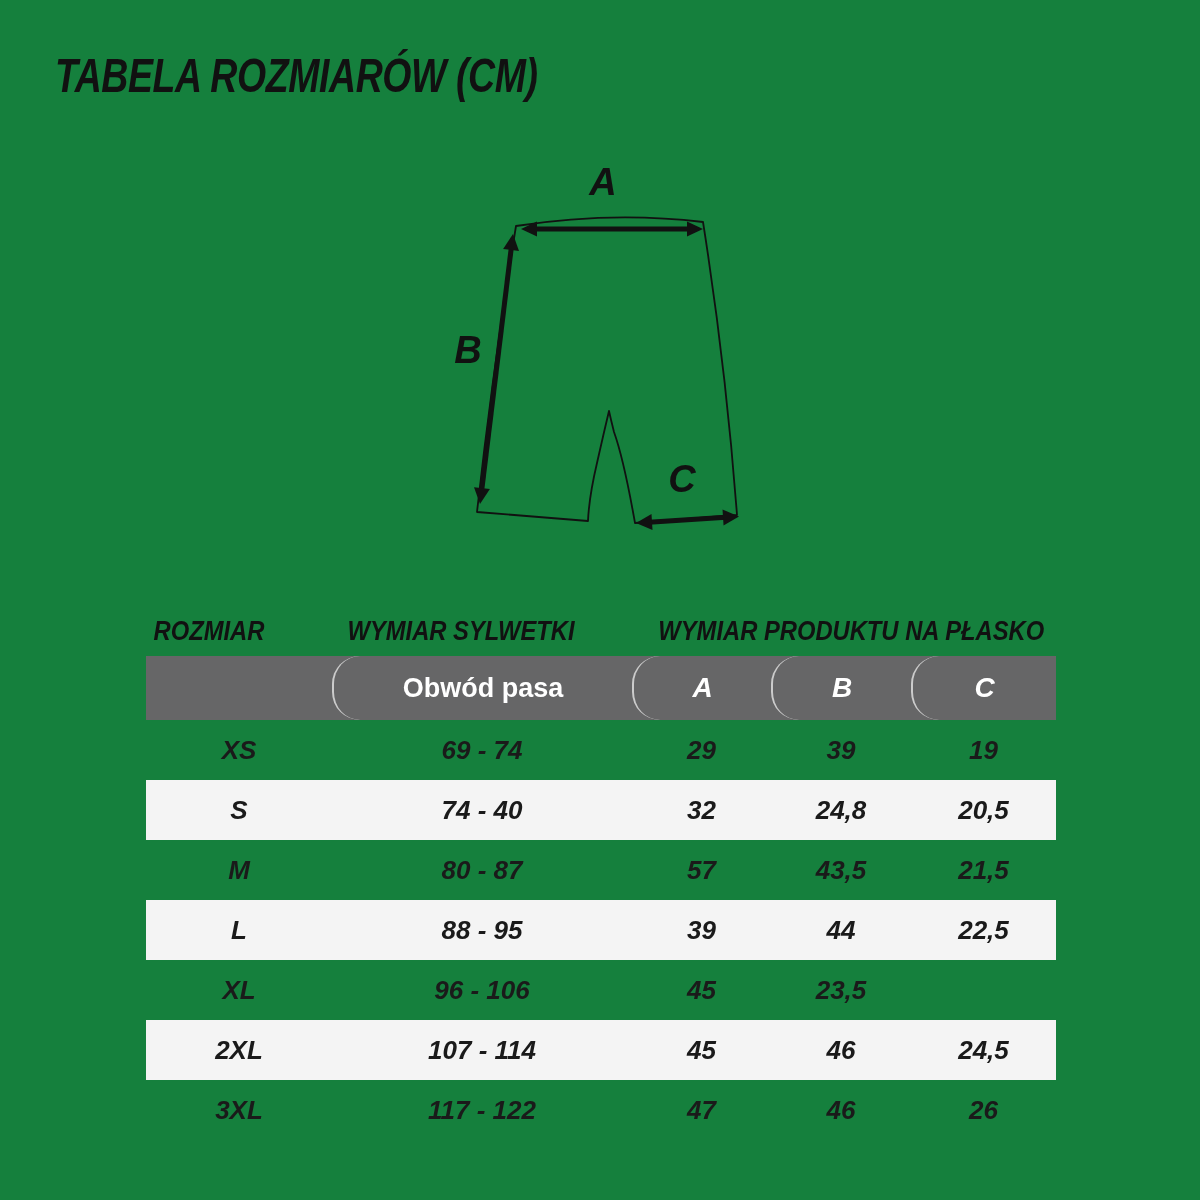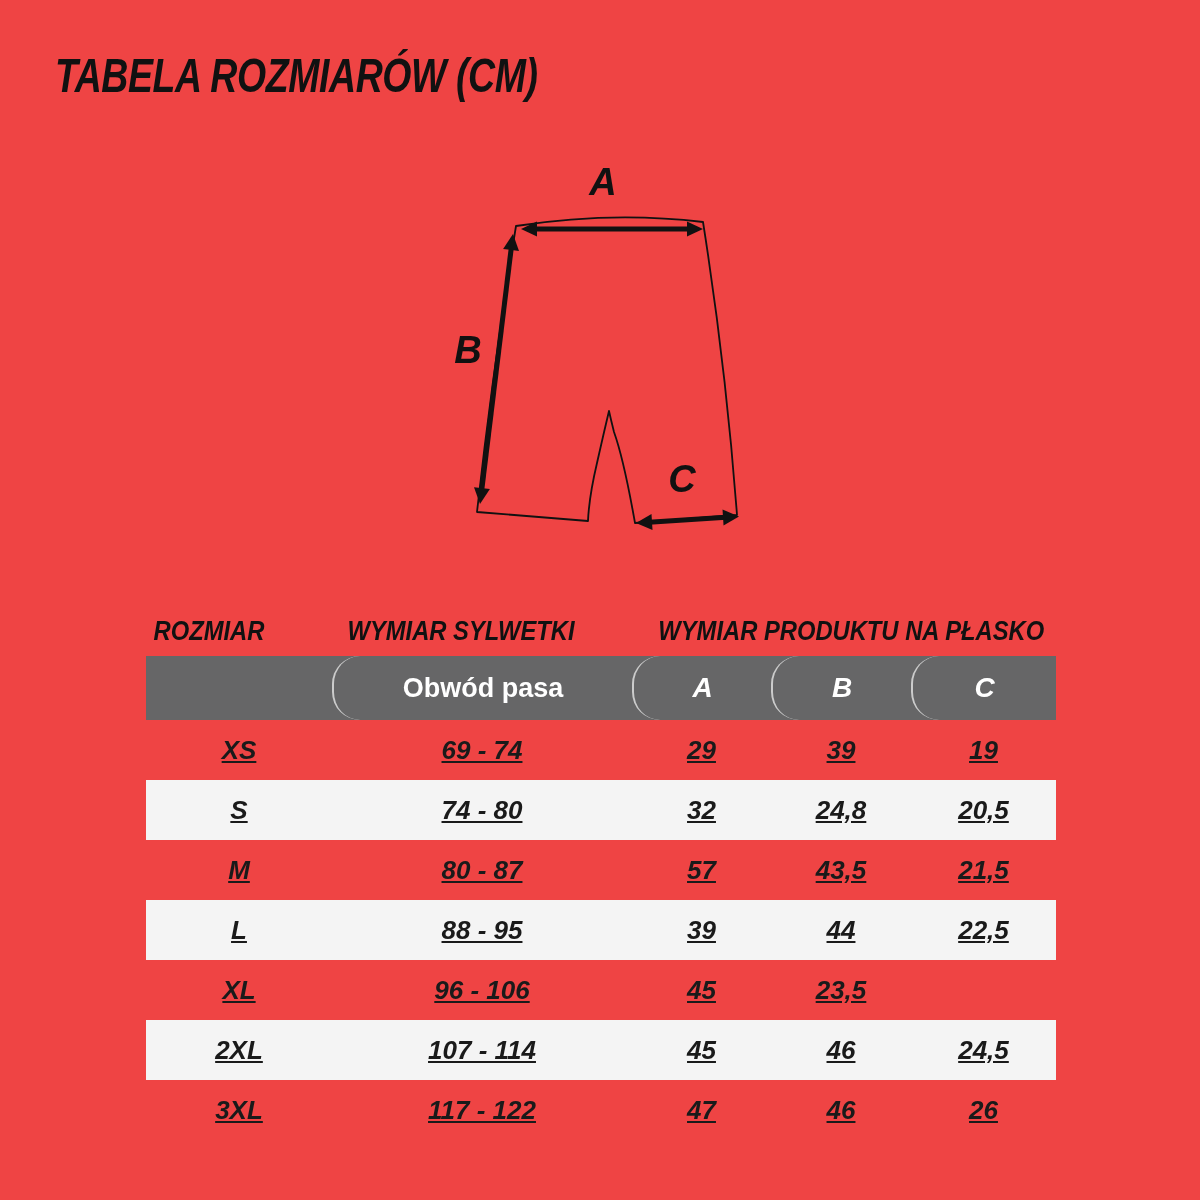--- a/index.html
+++ b/index.html
@@ -1,17 +1,17 @@
 <!DOCTYPE html>
 <html><head>
 <meta charset="utf-8">
 <style>
   html,body{margin:0;padding:0;background:#ffffff;}
   .canvas{
-    position:relative;width:1200px;height:1200px;background:#ef4444;
+    position:relative;width:1200px;height:1200px;background:#15803d;
     font-family:"Liberation Sans",sans-serif;color:#1a1a1a;overflow:hidden;
   }
   
   .page-title{
     position:absolute;left:55px;top:52px;
     font-size:48px;font-weight:700;font-style:italic;line-height:1;
     letter-spacing:-0.5px;white-space:nowrap;
     transform:scaleX(0.78);transform-origin:left center;color:#111;
   }
   
@@ -35,21 +35,21 @@
   .grid-cols{display:grid;grid-template-columns:186px 300px 139px 140px 145px;}
   .thead{background:#666667;height:64px;}
   .thead .cell{
     display:flex;align-items:center;justify-content:center;height:64px;
     color:#ffffff;
     border-radius:28px;
   }
   .thead .cell + .cell{border-left:2px solid #cccccc;}
   .th-waist{font-size:27px;font-weight:700;font-style:normal;}
   .th-letter{font-size:28px;font-weight:700;font-style:italic;}
-  .trow{height:60px;text-decoration:underline;}
+  .trow{height:60px;}
   .trow:nth-child(even){background:#f4f4f4;}
   .trow .cell{
     display:flex;align-items:center;justify-content:center;height:60px;
     font-size:26px;font-weight:700;font-style:italic;color:#1a1a1a;
     white-space:nowrap;
   }
 </style>
 </head>
 <body>
 
@@ -116,21 +116,21 @@
     <div class="tbody">
       <div class="trow grid-cols">
         <div class="cell">XS</div>
         <div class="cell">69 - 74</div>
         <div class="cell">29</div>
         <div class="cell">39</div>
         <div class="cell">19</div>
       </div>
       <div class="trow grid-cols">
         <div class="cell">S</div>
-        <div class="cell">74 - 80</div>
+        <div class="cell">74 - 40</div>
         <div class="cell">32</div>
         <div class="cell">24,8</div>
         <div class="cell">20,5</div>
       </div>
       <div class="trow grid-cols">
         <div class="cell">M</div>
         <div class="cell">80 - 87</div>
         <div class="cell">57</div>
         <div class="cell">43,5</div>
         <div class="cell">21,5</div>

